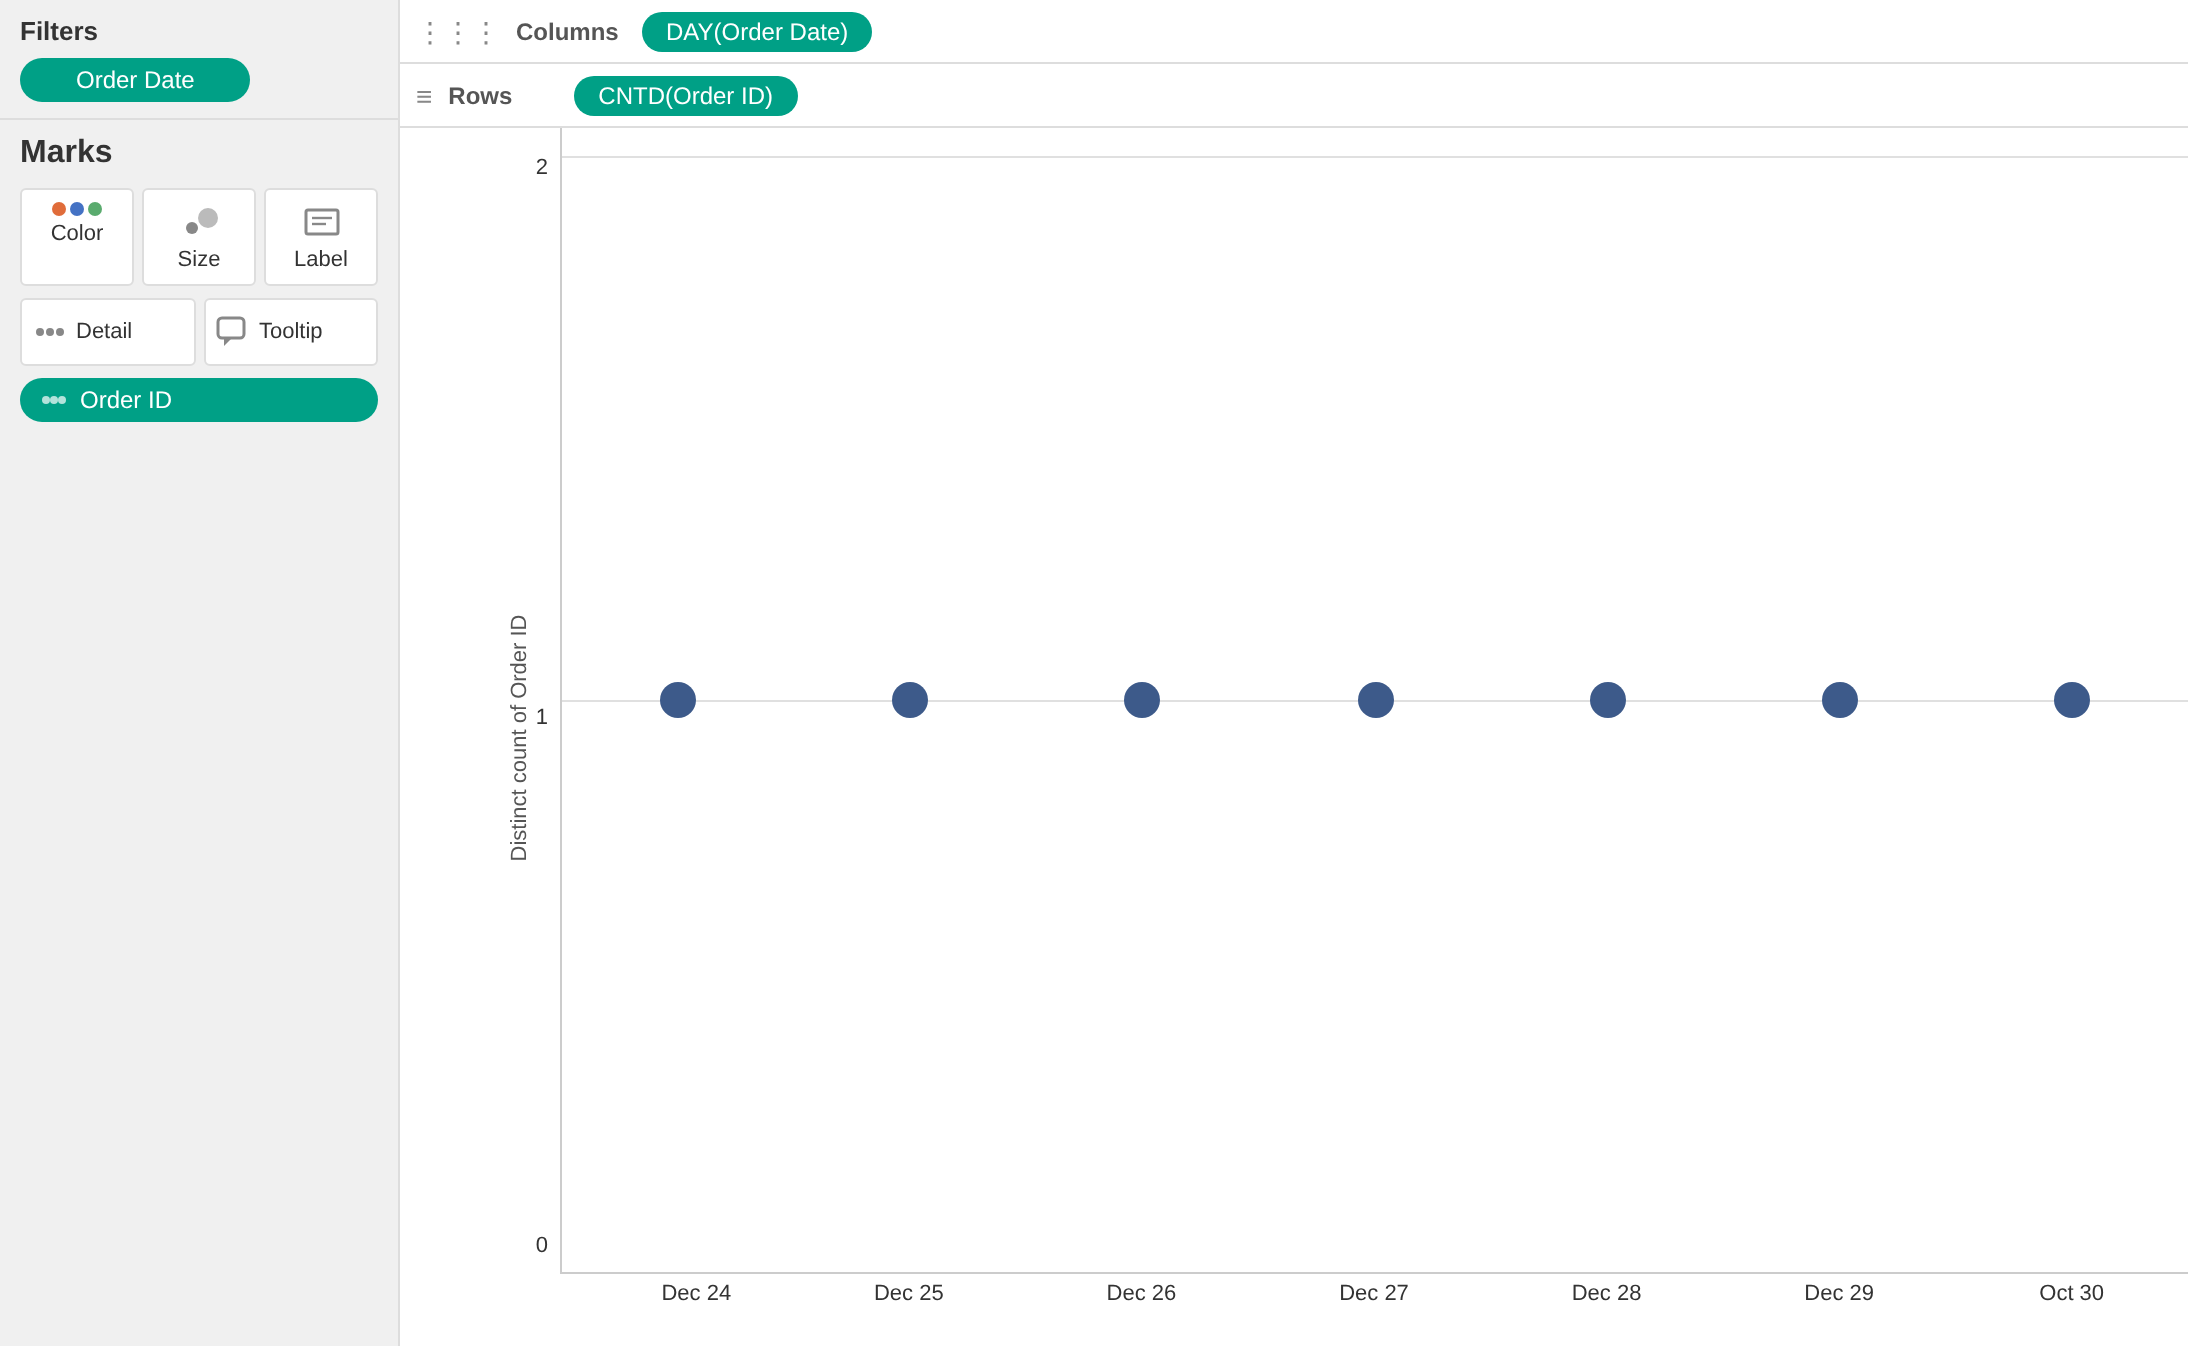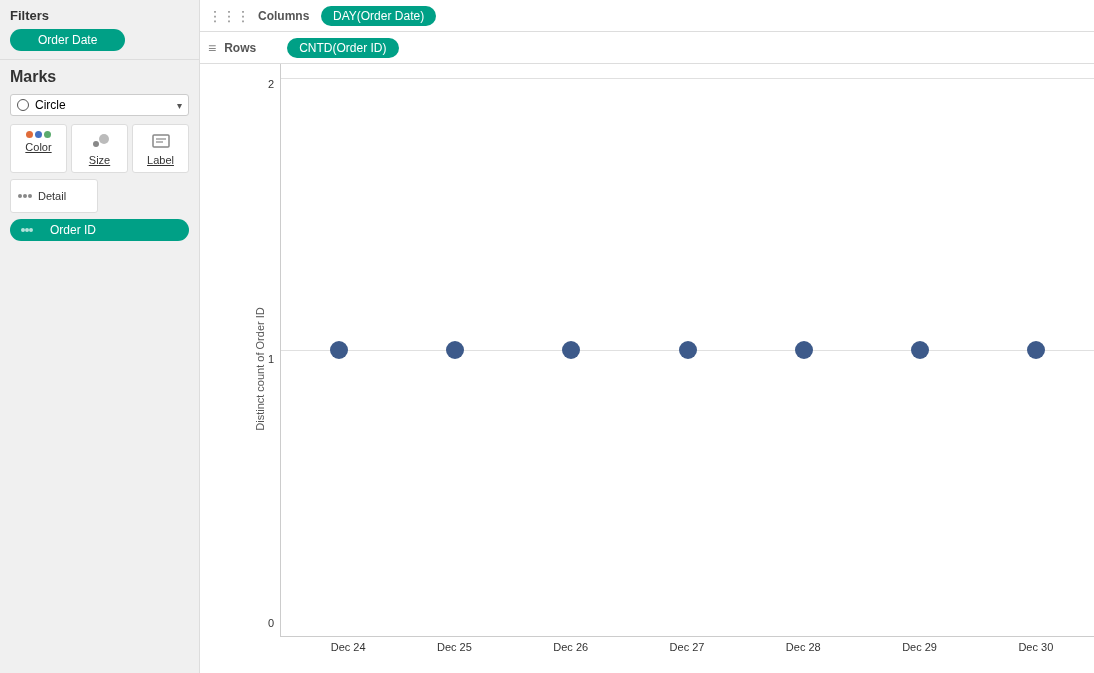--- a/index.html
+++ b/index.html
@@ -16,26 +16,26 @@
     .filter-pill { background: #00a086; color: white; border-radius: 12px; padding: 4px 28px; font-size: 12px; display: inline-block; cursor: pointer; }
 
     .marks-section { padding: 8px 10px; }
     .marks-title { font-weight: 600; color: #333; font-size: 16px; margin-bottom: 8px; }
 
     .marks-dropdown { display: flex; align-items: center; border: 1px solid #ccc; background: white; border-radius: 3px; padding: 3px 6px; width: 100%; cursor: pointer; font-size: 12px; margin-bottom: 8px; }
     .marks-dropdown .circle-icon { width: 12px; height: 12px; border-radius: 50%; border: 1px solid #555; margin-right: 6px; display: inline-block; }
     .marks-dropdown .arrow { margin-left: auto; font-size: 10px; color: #555; }
 
     .marks-buttons { display: grid; grid-template-columns: 1fr 1fr 1fr; gap: 4px; margin-bottom: 6px; }
-    .marks-btn { display: flex; flex-direction: column; align-items: center; padding: 6px 4px; background: white; border: 1px solid #ddd; border-radius: 3px; cursor: pointer; font-size: 11px; color: #333; gap: 3px; text-decoration: underline; }
+    .marks-btn { display: flex; flex-direction: column; align-items: center; padding: 6px 4px; background: white; border: 1px solid #ddd; border-radius: 3px; cursor: pointer; font-size: 11px; color: #333; gap: 3px; }
 
     .marks-btn2 { display: flex; align-items: center; padding: 6px 4px; background: white; border: 1px solid #ddd; border-radius: 3px; cursor: pointer; font-size: 11px; color: #333; gap: 3px; }
     .marks-row2 { display: grid; grid-template-columns: 1fr 1fr; gap: 4px; margin-bottom: 6px; }
 
-    .detail-pill { background: #00a086; color: white; border-radius: 12px; padding: 4px 10px; font-size: 12px; display: flex; align-items: center; gap: 16px; cursor: pointer; margin-top: 4px; }
+    .detail-pill { background: #00a086; color: white; border-radius: 12px; padding: 4px 10px; font-size: 12px; display: flex; align-items: center; gap: 6px; cursor: pointer; margin-top: 4px; }
 
     
     .right-panel { flex: 1; display: flex; flex-direction: column; background: white; }
 
     .shelf-bar { display: flex; align-items: center; padding: 4px 8px; border-bottom: 1px solid #ddd; min-height: 32px; }
     .shelf-icon { color: #888; font-size: 14px; margin-right: 8px; }
     .shelf-label { color: #555; font-size: 12px; margin-right: 8px; min-width: 55px; font-weight: bold; }
     .shelf-pill { background: #00a086; color: white; border-radius: 12px; padding: 3px 12px; font-size: 12px; cursor: pointer; }
 
     .chart-area { flex: 1; display: flex; position: relative; padding: 0; }
@@ -68,25 +68,20 @@
 
 
     <div class="section">
       <div class="section-title">Filters</div>
       <div class="filter-pill">Order Date</div>
     </div>
 
     <div class="marks-section">
       <div class="marks-title">Marks</div>
 
-      <div class="marks-dropdown">
-        <span class="circle-icon"></span>
-        <span>Circle</span>
-        <span class="arrow">▾</span>
-      </div>
 
       <div class="marks-buttons">
         <div class="marks-btn">
           <div class="color-dots">
             <div class="dot" style="background:#e06c3a;"></div>
             <div class="dot" style="background:#4472c4;"></div>
             <div class="dot" style="background:#5aab6e;"></div>
           </div>
           <span>Color</span>
         </div>
@@ -108,20 +103,27 @@
       </div>
 
       <div class="marks-row2">
         <div class="marks-btn2">
           <svg class="icon-svg" viewBox="0 0 20 20">
             <circle cx="5" cy="10" r="2" fill="#888"></circle>
             <circle cx="10" cy="10" r="2" fill="#888"></circle>
             <circle cx="15" cy="10" r="2" fill="#888"></circle>
           </svg>
           <span>Detail</span>
+        </div>
+        <div class="marks-btn2">
+          <svg class="icon-svg" viewBox="0 0 20 20">
+            <rect x="2" y="3" width="13" height="10" rx="2" fill="none" stroke="#888" stroke-width="1.5"></rect>
+            <polygon points="5,13 5,17 9,13" fill="#888"></polygon>
+          </svg>
+          <span>Tooltip</span>
         </div>
       </div>
 
       <div class="detail-pill">
         <svg width="14" height="14" viewBox="0 0 14 14">
           <circle cx="3" cy="7" r="2" fill="white" opacity="0.7"></circle>
           <circle cx="7" cy="7" r="2" fill="white" opacity="0.7"></circle>
           <circle cx="11" cy="7" r="2" fill="white" opacity="0.7"></circle>
         </svg>
         <span>Order ID</span>
@@ -165,19 +167,19 @@
             <div class="data-point" style="left: 78.5714%; bottom: 50%; transform: translate(-50%, 50%);"></div>
             <div class="data-point" style="left: 92.8571%; bottom: 50%; transform: translate(-50%, 50%);"></div>
           </div>
         <div class="x-axis" id="xAxis" style="height: 36px; padding-top: 4px; position: relative;">
         <span class="x-tick" style="position: absolute; left: 7.14286%; transform: translateX(-50%); padding-left: 20px;">Dec 24</span>
             <span class="x-tick" style="position: absolute; left: 21.4286%; transform: translateX(-50%);">Dec 25</span>
             <span class="x-tick" style="position: absolute; left: 35.7143%; transform: translateX(-50%); text-align: right;">Dec 26</span>
             <span class="x-tick" style="position: absolute; left: 50%; transform: translateX(-50%);">Dec 27</span>
             <span class="x-tick" style="position: absolute; left: 64.2857%; transform: translateX(-50%);">Dec 28</span>
             <span class="x-tick" style="position: absolute; left: 78.5714%; transform: translateX(-50%);">Dec 29</span>
-            <span class="x-tick" style="position: absolute; left: 92.8571%; transform: translateX(-50%);">Dec 30</span>
+            <span class="x-tick" style="position: absolute; left: 92.8571%; transform: translateX(-50%);">Oct 30</span>
           </div>
       </div>
     </div>
 
   </div>
 </div>
 
 </body></html>

